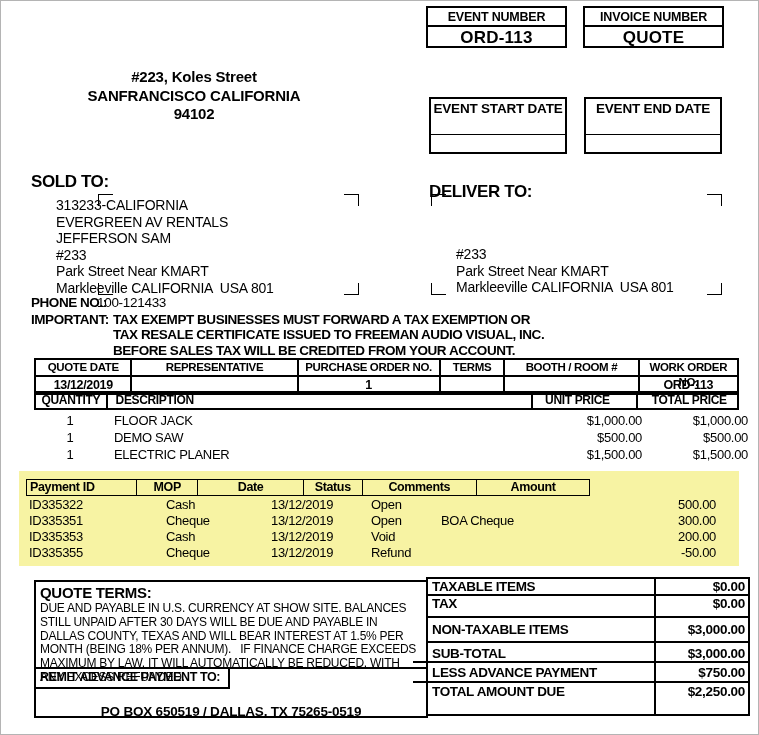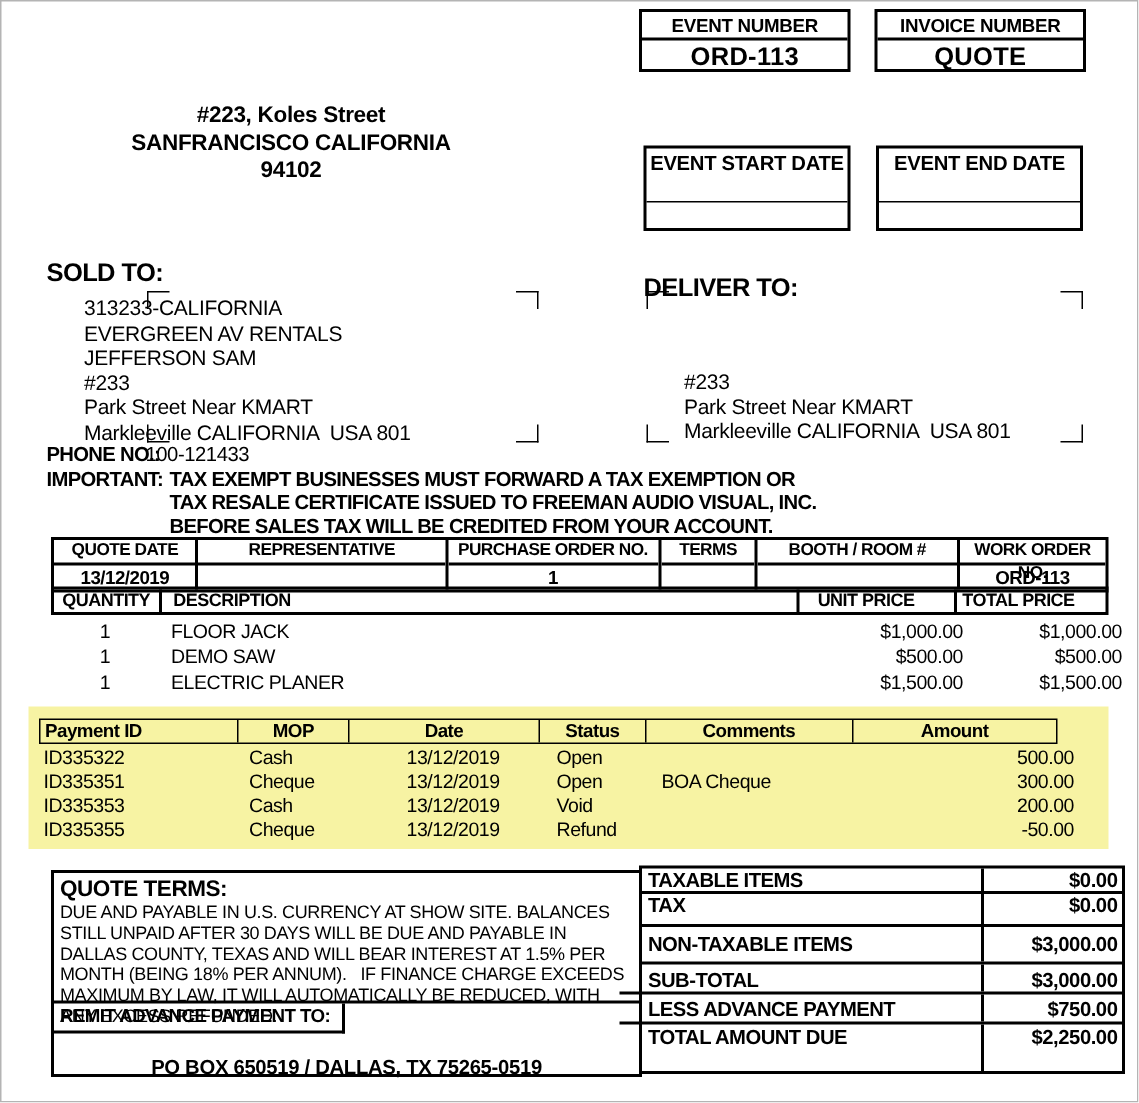--- a/index.html
+++ b/index.html
@@ -41,27 +41,27 @@
   .info-table{display:flex;border:2px solid #000;box-sizing:border-box;width:705px;}
   .info-table .cell{border-right:2px solid #000;box-sizing:border-box;overflow:hidden;}
   .info-table .cell:last-child{border-right:none;}
   .ih{font-size:11.5px;font-weight:bold;letter-spacing:-0.35px;text-align:center;line-height:15px;height:15px;}
   .iv{font-size:12.5px;font-weight:bold;letter-spacing:-0.35px;text-align:center;line-height:16px;height:16px;border-top:2px solid #000;}
 
   
   .qty-row{display:flex;border:2px solid #000;box-sizing:border-box;width:705px;height:19px;}
   .qty-row .cell{border-right:2px solid #000;box-sizing:border-box;font-size:12px;font-weight:bold;
                  letter-spacing:-0.35px;line-height:15px;overflow:hidden;}
-  .qty-row .cell:last-child{border-right:none;}
+  .qty-row .cell:last-child{border-right:none;text-align:center;}
 
   .item{font-size:13px;letter-spacing:-0.3px;line-height:15px;}
 
   
   .payband{width:720px;height:95px;}
-  .pay-head{display:flex;border:1px solid #000;box-sizing:border-box;width:679px;height:17px;}
+  .pay-head{display:flex;border:1px solid #000;box-sizing:border-box;width:564px;height:17px;}
   .pay-head .cell{border-right:1px solid #000;box-sizing:border-box;font-size:12.5px;font-weight:bold;
                   letter-spacing:-0.35px;line-height:15px;overflow:hidden;}
   .pay-head .cell:last-child{border-right:none;}
   .pay{font-size:13px;letter-spacing:-0.3px;line-height:15px;}
 
   
   .terms-box{border:2px solid #000;border-bottom:none;box-sizing:border-box;width:394px;height:89px;}
   .terms-title{font-size:15px;font-weight:bold;letter-spacing:-0.3px;padding:2px 0 0 4px;}
   .terms-body{font-size:12px;line-height:13.8px;letter-spacing:-0.25px;padding:1px 3px 0 4px;}
   .remit-box{border:2px solid #000;box-sizing:border-box;width:394px;height:51px;position:absolute;}

